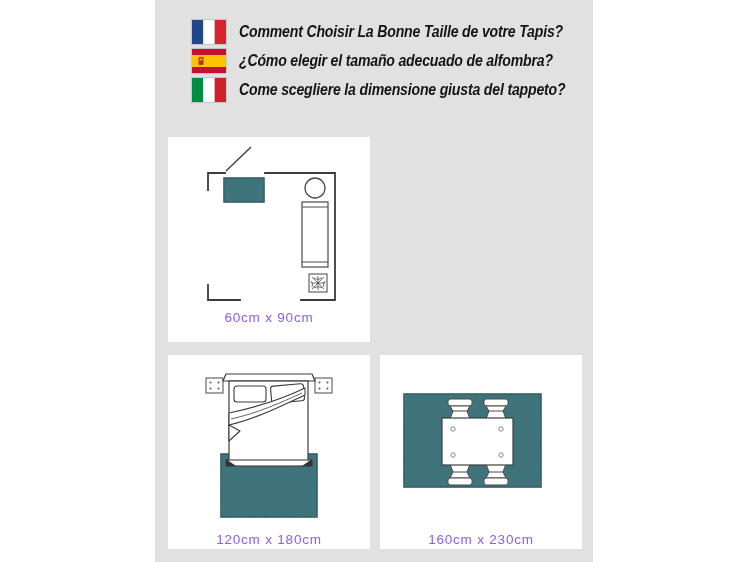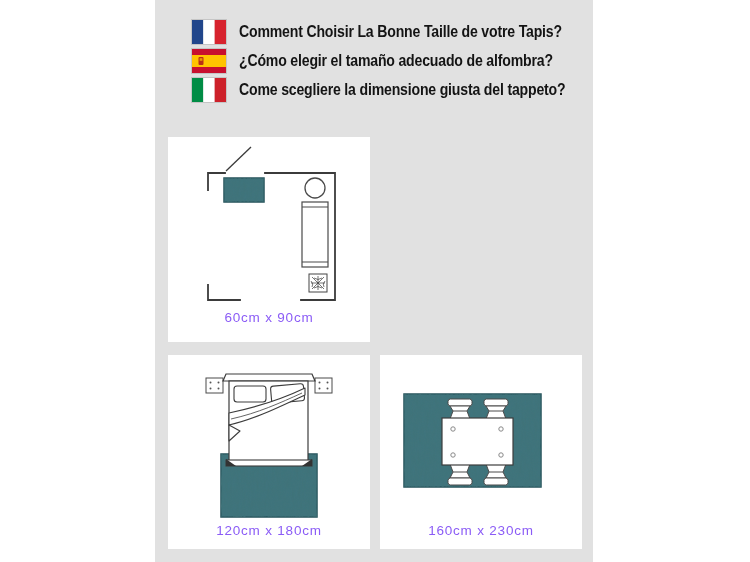--- a/index.html
+++ b/index.html
@@ -1,33 +1,33 @@
 <!DOCTYPE html>
 <html><head>
 <meta charset="utf-8">
 <style>
   html,body{margin:0;padding:0;}
   body{width:750px;height:562px;background:#ffffff;font-family:"Liberation Sans",sans-serif;}
   .canvas{position:relative;width:750px;height:562px;background:#ffffff;overflow:hidden;}
   .backdrop{position:absolute;left:155px;top:0;width:438px;height:562px;background:#e1e1e1;}
-  .header{position:absolute;left:192px;top:20px;display:flex;flex-direction:column;gap:5px;}
+  .header{position:absolute;left:192px;top:20px;display:flex;flex-direction:column;gap:5px;font-style:italic;}
   .lang-row{display:flex;align-items:center;height:24px;}
   .flag{width:34px;height:24px;flex:0 0 auto;box-shadow:0 0 0 1px rgba(0,0,0,0.12);}
   .lang-text{margin-left:13px;font-weight:bold;font-size:16px;color:#141414;white-space:nowrap;
              letter-spacing:-0.2px;transform:scaleX(.88);transform-origin:left center;}
   .panel{position:absolute;background:#ffffff;}
   #p-tl{left:168px;top:137px;width:202px;height:205px;}
   #p-tr{left:380px;top:137px;width:202px;height:205px;}
   #p-bl{left:168px;top:355px;width:202px;height:194px;}
   #p-br{left:380px;top:355px;width:202px;height:194px;}
   .illus{position:absolute;left:0;top:0;}
   .size-label{position:absolute;left:0;right:0;text-align:center;font-size:13.5px;
               letter-spacing:.8px;color:#8b5cf6;}
   .top-label{bottom:17px;}
-  .bot-label{bottom:11px;}
+  .bot-label{bottom:2px;}
 </style>
 </head>
 <body>
 
 <div class="canvas">
   <div class="backdrop"></div>
 
   <svg width="0" height="0" style="position:absolute">
     <defs>
       <filter id="rugTex" x="-3%" y="-3%" width="106%" height="106%">

